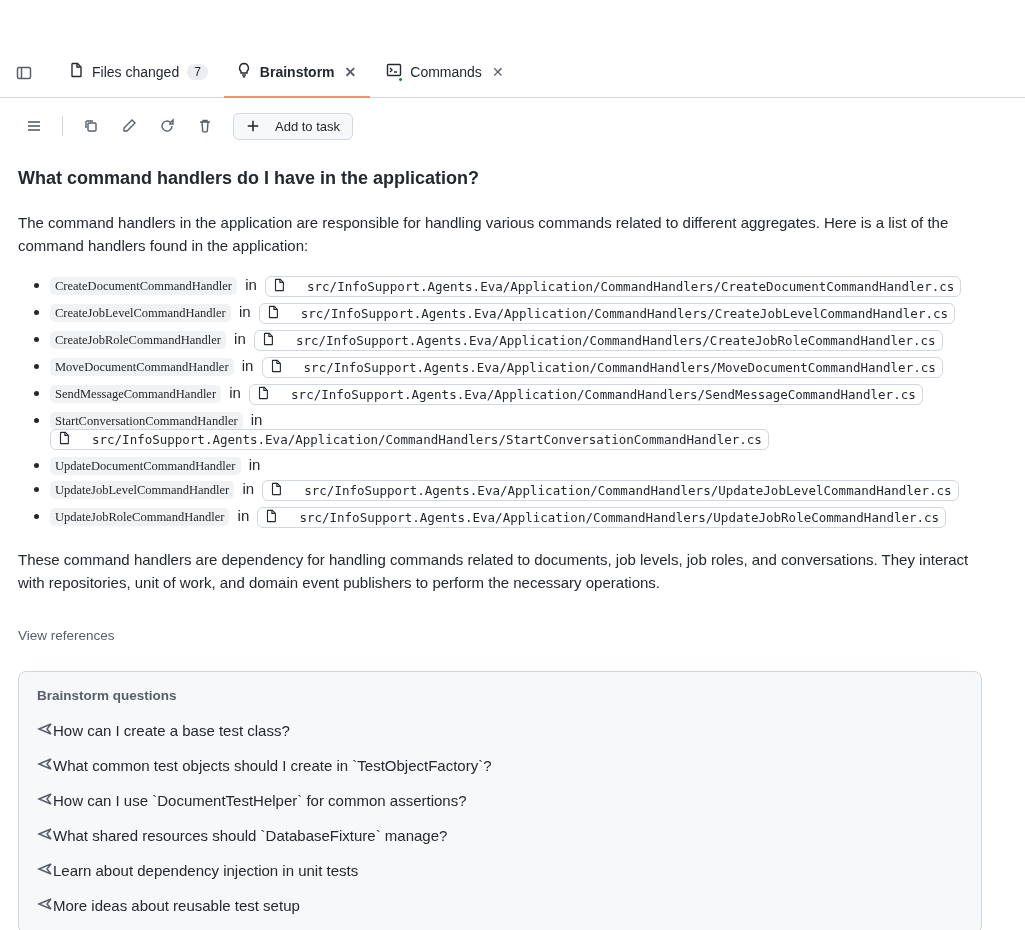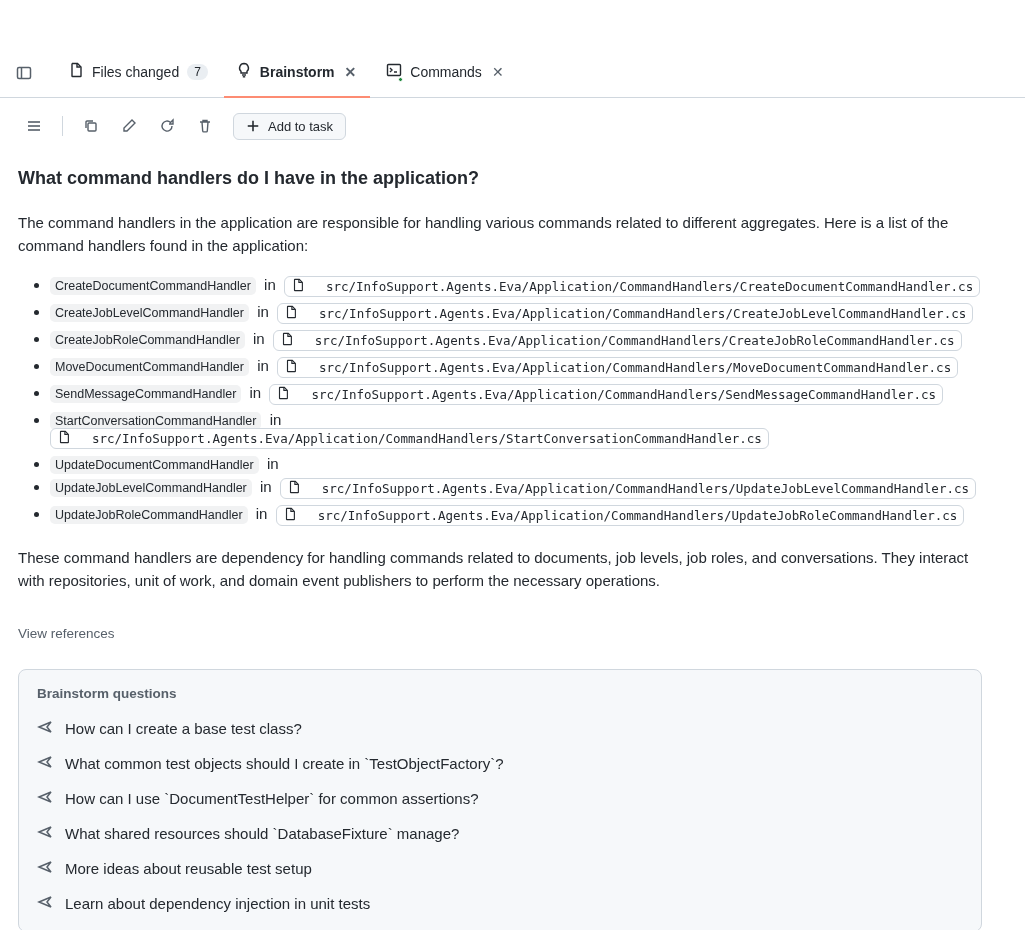--- a/index.html
+++ b/index.html
@@ -64,21 +64,21 @@
   }
   .toolbar .divider {
     width: 1px;
     height: 20px;
     background: #d0d7de;
     margin: 0 6px;
   }
   .btn {
     display: inline-flex;
     align-items: center;
-    gap: 8px;
+    gap: 15px;
     padding: 5px 12px;
     border: 1px solid #d0d7de;
     border-radius: 6px;
     background: #f6f8fa;
     cursor: pointer;
     font-size: 13px;
     color: #24292f;
     margin-left: 6px;
   }
   .content {
@@ -97,21 +97,21 @@
   }
   ul.handlers {
     padding-left: 32px;
     margin: 0 0 20px 0;
   }
   ul.handlers li {
     margin: 6px 0;
     font-size: 15px;
   }
   code.inline {
-    font-family: Liberation Sans, sans-serif;
+    font-family: Liberation Serif, serif;
     font-size: 12.5px;
     background: #f1f2f3;
     padding: 2px 5px;
     border-radius: 5px;
   }
   .filechip {
     display: inline-flex;
     align-items: center;
     gap: 21px;
     border: 1px solid #d0d7de;
@@ -140,21 +140,20 @@
   }
   .suggestions-title {
     font-size: 13.5px;
     color: #57606a;
     font-weight: 600;
     margin-bottom: 10px;
   }
   .suggestion-item {
     display: flex;
     align-items: center;
-    gap: 12px;
     padding: 8px 0;
     font-size: 15px;
     cursor: pointer;
     color: #24292f;
   }
   svg { flex-shrink: 0; }
 </style>
 </head>
 <body>
 
@@ -333,23 +332,23 @@
         <div class="suggestion-item">
           <span><svg width="16" height="16" viewBox="0 0 16 16" fill="none" stroke="#57606a" stroke-width="1.5">
               <path d="M2 8l12-5-4 5 4 5-12-5z"></path>
             </svg></span>
           <span>What shared resources should `DatabaseFixture` manage?</span>
         </div>
         <div class="suggestion-item">
           <span><svg width="16" height="16" viewBox="0 0 16 16" fill="none" stroke="#57606a" stroke-width="1.5">
               <path d="M2 8l12-5-4 5 4 5-12-5z"></path>
             </svg></span>
+          <span>Learn about dependency injection in unit tests</span>
+        </div>
+        <div class="suggestion-item">
+          <span><svg width="16" height="16" viewBox="0 0 16 16" fill="none" stroke="#57606a" stroke-width="1.5">
+              <path d="M2 8l12-5-4 5 4 5-12-5z"></path>
+            </svg></span>
           <span>More ideas about reusable test setup</span>
-        </div>
-        <div class="suggestion-item">
-          <span><svg width="16" height="16" viewBox="0 0 16 16" fill="none" stroke="#57606a" stroke-width="1.5">
-              <path d="M2 8l12-5-4 5 4 5-12-5z"></path>
-            </svg></span>
-          <span>Learn about dependency injection in unit tests</span>
         </div>
       </div>
   </div>
 </div>
 
 </body></html>

